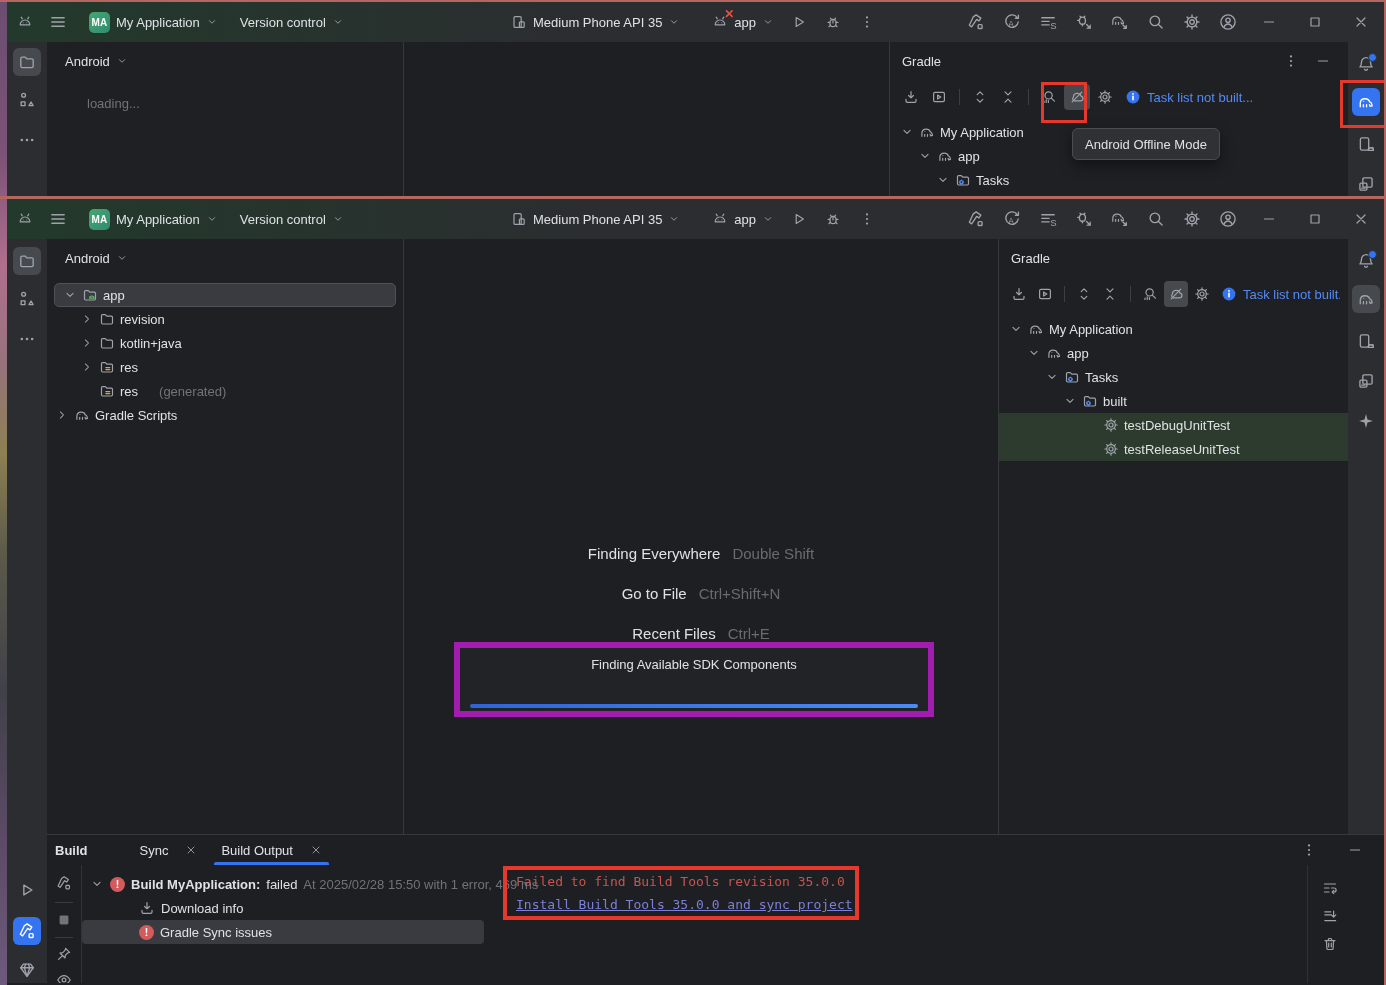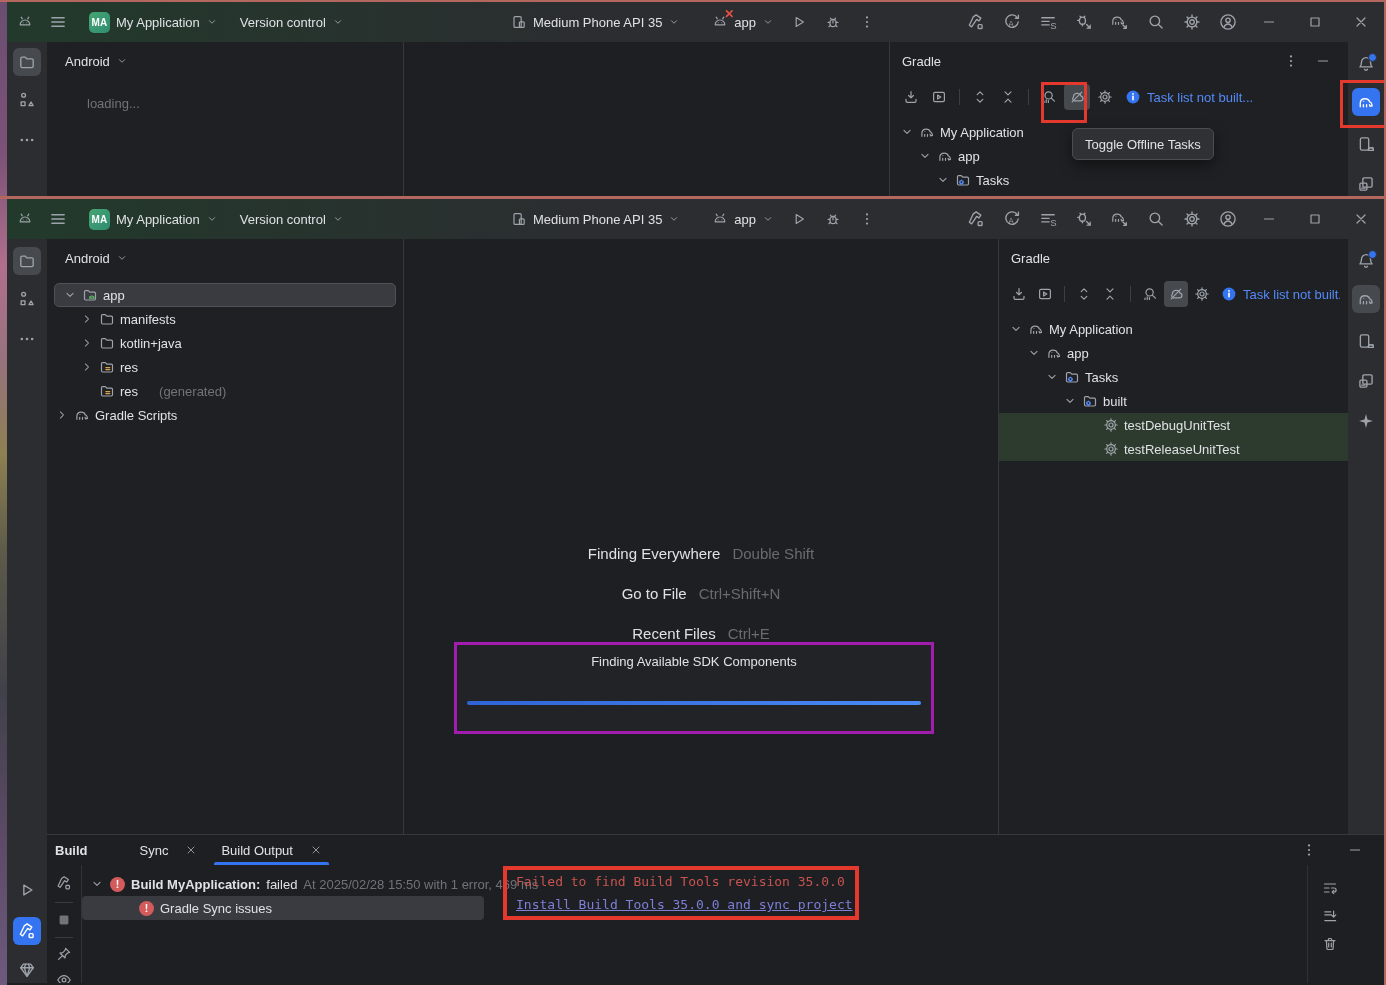--- a/index.html
+++ b/index.html
@@ -61,22 +61,22 @@
   .trow .suffix{color:#6f737a;margin-left:16px}
   .trow.hl{background:#2c3b2d}
   .selrow{background:#393b40;border:1px solid #4e5157;border-radius:5px;margin:0 7px;height:24px;box-sizing:border-box}
   .spc14{width:14px;flex:0 0 auto}
   .loading{color:#6f737a;margin:16px 0 0 40px}
   
   .shortcuts{position:absolute;left:0;right:0;top:302px;display:flex;flex-direction:column;align-items:center;gap:15px;font-size:15px}
   .shortcuts .row{height:25px;display:flex;align-items:center;gap:12px}
   .shortcuts .act{color:#dfe1e5}
   .shortcuts .keys{color:#686b70}
-  .sdkdlg{position:absolute;left:50px;top:403px;width:480px;height:92px;background:#222326;
-    border:3px solid #a21caf;z-index:6;box-sizing:border-box}
+  .sdkdlg{position:absolute;left:50px;top:403px;width:480px;height:75px;background:#222326;
+    border:6px solid #a21caf;z-index:6;box-sizing:border-box}
   .sdkdlg .ttl{text-align:center;margin-top:9px;color:#dfe1e5}
   .pbar{position:absolute;left:10px;right:10px;top:56px;height:4px;border-radius:2px;
     background:linear-gradient(90deg,#2f64d6,#4b8bf5)}
   
   .tooltip{position:absolute;left:1065px;top:126px;height:30px;padding:0 12px;display:flex;align-items:center;
     background:#2f3134;border:1px solid #4a4d52;border-radius:6px;box-shadow:0 5px 14px rgba(0,0,0,.45);z-index:30;white-space:nowrap}
   .rbox{position:absolute;border:3px solid #e5392e;z-index:25;pointer-events:none}
   
   .build{height:148px;border-top:1px solid #36383c;background:#1e1f22;display:flex;flex-direction:column}
   .bhead{height:30px;display:flex;align-items:center;padding-left:8px;flex:0 0 auto}
@@ -556,21 +556,21 @@
             <div class="edge-btn" style="left:4px;top:128px">
                 <svg class="ic s18">
                   <use href="#s-layers"></use>
                 </svg>
               </div>
           </nav>
         </div>
       </div>
     </div>
     <div class="tooltip">
-      <span>Toggle Offline Tasks</span>
+      <span>Android Offline Mode</span>
     </div>
     <div class="rbox" style="left:1034px;top:80px;width:40px;height:35px"></div>
     <div class="rbox" style="left:1333px;top:78px;width:44px;height:42px"></div>
   </section>
 
   <section class="win w2">
     <header class="titlebar">
       <div class="tb-left">
         <svg class="ic c-dgreen">
             <use href="#s-android"></use>
@@ -739,21 +739,21 @@
                   </svg>
                 <span class="lbl">app</span>
               </div>
               <div class="trow" style="padding-left:33px">
                 <svg class="ic s14">
                     <use href="#s-chevr"></use>
                   </svg>
                 <svg class="ic c-blue">
                     <use href="#s-folder"></use>
                   </svg>
-                <span class="lbl">manifests</span>
+                <span class="lbl">revision</span>
               </div>
               <div class="trow" style="padding-left:33px">
                 <svg class="ic s14">
                     <use href="#s-chevr"></use>
                   </svg>
                 <svg class="ic c-blue">
                     <use href="#s-folder"></use>
                   </svg>
                 <span class="lbl">kotlin+java</span>
               </div>
@@ -991,20 +991,26 @@
             <div class="btree">
               <div class="trow" style="padding-left:8px">
                 <svg class="ic s14">
                     <use href="#s-chevd"></use>
                   </svg>
                 <span class="errbadge">!</span>
                 <span class="lbl" style="font-weight:700">Build MyApplication:</span>
                 <span class="lbl">failed</span>
                 <span class="meta">At 2025/02/28 15:50 with 1 error, 469 ms</span>
               </div>
+              <div class="trow" style="padding-left:57px">
+                <svg class="ic">
+                    <use href="#s-download"></use>
+                  </svg>
+                <span class="lbl">Download info</span>
+              </div>
               <div class="trow bsel" style="padding-left:57px">
                 <span class="errbadge">!</span>
                 <span class="lbl">Gradle Sync issues</span>
               </div>
             </div>
             <div class="bconsole">
               <div class="errbox">
                 <span class="errln">Failed to find Build Tools revision 35.0.0</span>
                 <a class="lnkln">Install Build Tools 35.0.0 and sync project</a>
               </div>

